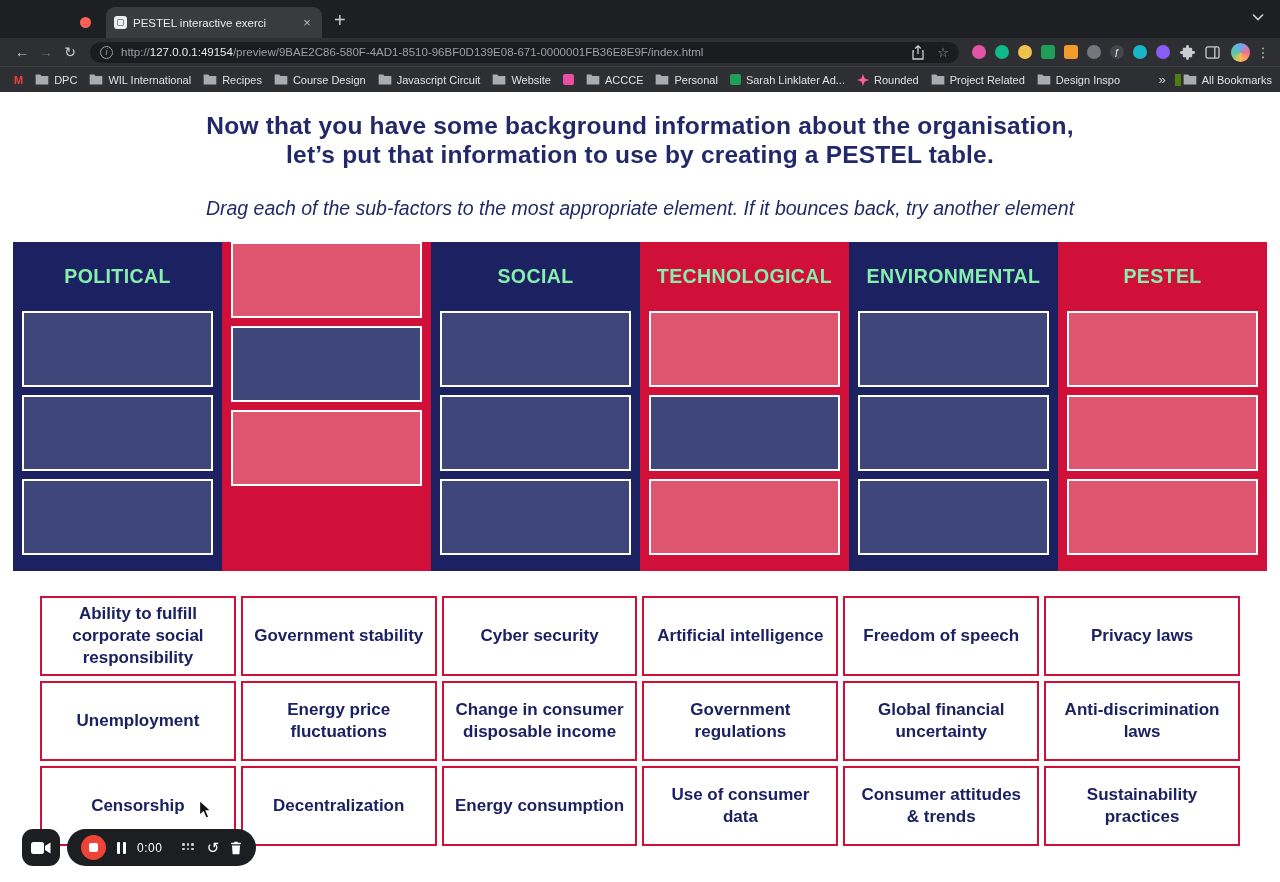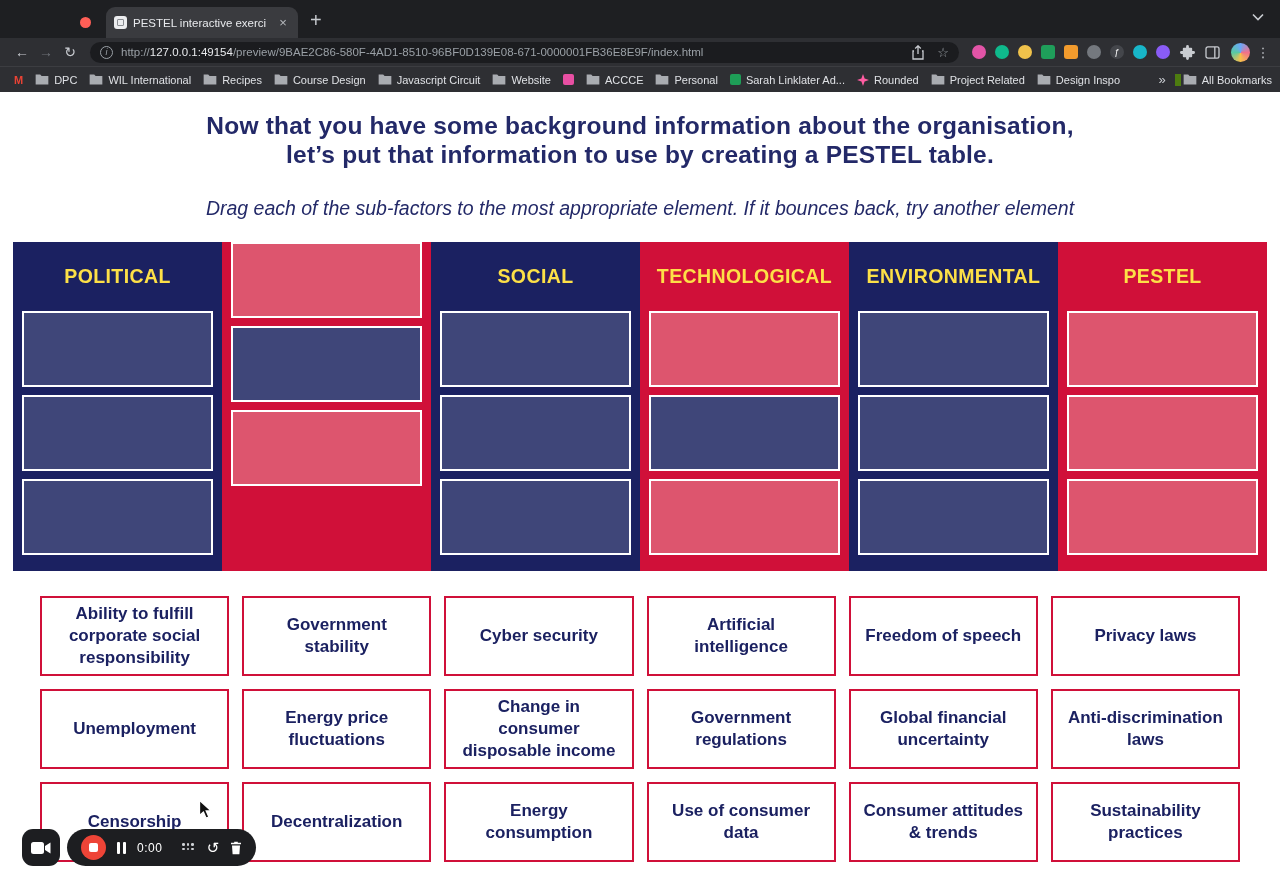--- a/index.html
+++ b/index.html
@@ -3,21 +3,21 @@
 <meta charset="utf-8">
 <style>
   *{box-sizing:border-box}
   html,body{margin:0;padding:0}
   body{width:1280px;height:882px;font-family:"Liberation Sans",sans-serif;background:#fff;overflow:hidden}
   .screen{width:1280px;height:882px;position:relative;background:#fff;overflow:hidden}
 
   
   .tabstrip{height:38px;background:var(--chromeBg);display:flex;align-items:flex-end;padding-left:80px}
   .win-dot{width:11px;height:11px;border-radius:50%;background:var(--windowDot);margin:0 15px 10px 0;flex:none}
-  .tab{width:192px;height:31px;background:var(--tabActiveBg);border-radius:9px 9px 0 0;display:flex;align-items:center;padding:0 8px;gap:6px;flex:none}
+  .tab{width:216px;height:31px;background:var(--tabActiveBg);border-radius:9px 9px 0 0;display:flex;align-items:center;padding:0 8px;gap:6px;flex:none}
   .favicon{width:13px;height:13px;border-radius:3px;background:#ecedef;position:relative;flex:none}
   .favicon::after{content:"";position:absolute;inset:3px;border:1.5px solid #8a8d92;border-radius:1px}
   .tab-title{flex:1;font-size:11.5px;color:#e8eaed;white-space:nowrap;overflow:hidden;text-overflow:ellipsis}
   .tab-close{color:#b7babe;font-size:13px;width:14px;text-align:center;flex:none}
   .newtab{color:#c6c9ce;font-size:20px;line-height:1;margin:0 0 8px 12px}
   .tab-search{margin-left:auto;margin-right:16px;margin-bottom:13px}
 
   .toolbar{height:28px;background:var(--toolbarBg);display:flex;align-items:center;padding:0 10px}
   .nav-ic{color:#c9ccd1;font-size:14px;width:24px;text-align:center;flex:none}
   .nav-ic.dim{color:#6e7278}
@@ -44,27 +44,27 @@
 
   
   .content{height:790px;position:relative;background:#fff}
   .heading{padding-top:20px;text-align:center;font-weight:bold;font-size:24.5px;color:var(--headingText);line-height:1.18;letter-spacing:.2px}
   .instruction{margin-top:27px;text-align:center;font-style:italic;font-size:19.5px;color:var(--headingText)}
 
   .pestel-table{display:grid;grid-template-columns:repeat(6,1fr);margin:22px 13px 0}
   .pcol{padding:0 9px 16px}
   .theme-navy{background:var(--navy)}
   .theme-red{background:var(--red)}
-  .col-header{height:69px;display:flex;align-items:center;justify-content:center;color:#fde047;font-weight:bold;font-size:19.5px;letter-spacing:.4px}
+  .col-header{height:69px;display:flex;align-items:center;justify-content:center;color:#86efac;font-weight:bold;font-size:19.5px;letter-spacing:.4px}
   .slot{height:76px;border:2px solid #fff;margin-bottom:8px}
   .slot:last-child{margin-bottom:0}
   .slot-navy{background:var(--navyCell)}
   .slot-red{background:var(--redCell)}
 
-  .chips-grid{display:grid;grid-template-columns:repeat(6,1fr);gap:13px;margin:25px 40px 0}
+  .chips-grid{display:grid;grid-template-columns:repeat(6,1fr);gap:5px;margin:25px 40px 0}
   .chip{min-height:80px;background:#fff;border:2px solid var(--chipBorder);display:flex;align-items:center;justify-content:center;text-align:center;padding:4px 10px}
   .chip-label{font-weight:bold;font-size:17px;color:var(--chipText);line-height:1.28}
 
   
   .recorder{position:absolute;left:22px;top:829px;display:flex;align-items:flex-end;gap:7px;z-index:50}
   .rec-btn{width:38px;height:37px;border-radius:11px;background:var(--recorderBg);display:flex;align-items:center;justify-content:center}
   .rec-pill{height:37px;border-radius:19px;background:var(--recorderBg);display:flex;align-items:center;padding:0 14px;gap:11px}
   .stop{width:25px;height:25px;border-radius:50%;background:var(--recorderStop);display:flex;align-items:center;justify-content:center;flex:none}
   .stop::after{content:"";width:9px;height:9px;border-radius:2px;background:#fff}
   .pause{display:flex;gap:3px;flex:none}

